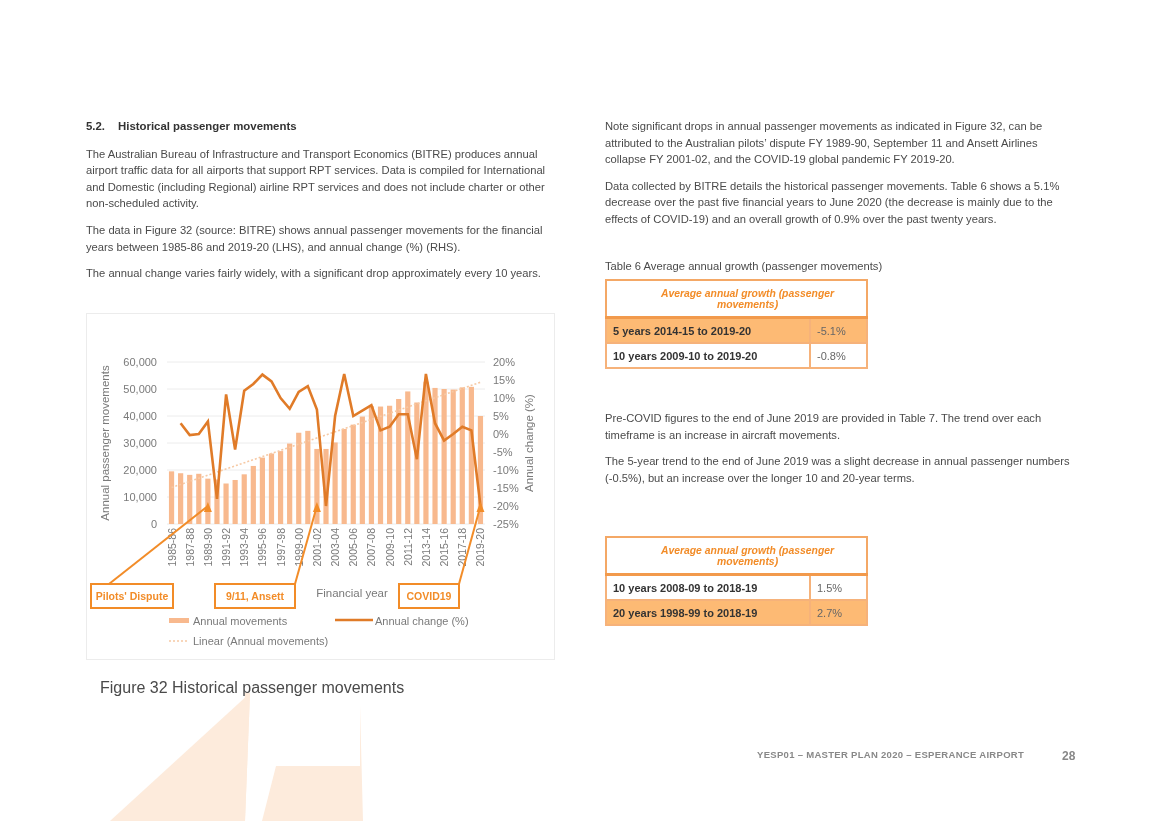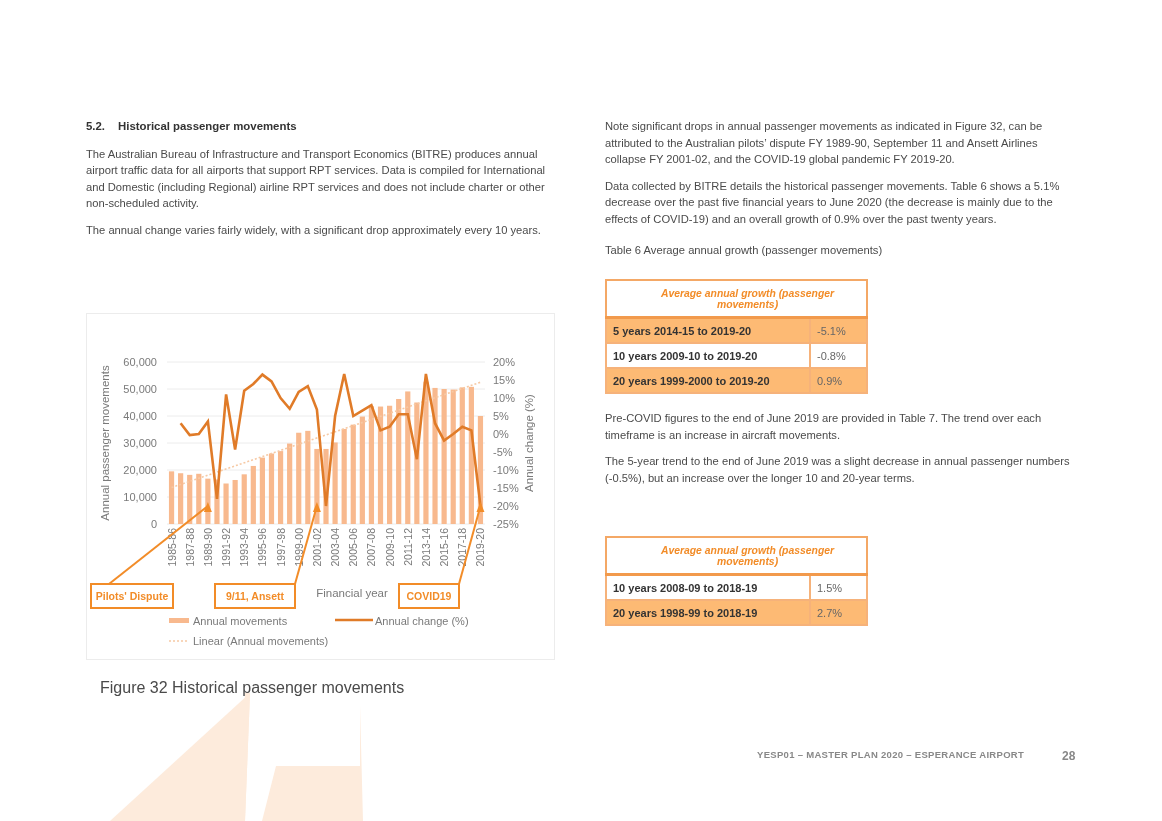--- a/index.html
+++ b/index.html
@@ -31,20 +31,21 @@
 
 <svg class="watermark" viewBox="0 0 1162 821">
   <polygon points="110,821 250,693 245,821" fill="#fdebdc"></polygon>
   <polygon points="245,821 250,693 245,693 240,821" fill="#fdebdc"></polygon>
   <polygon points="262,821 276,766 360,766 360,705 363,821" fill="#fdebdc"></polygon>
 </svg>
 
 <div class="col left">
   <h2><span class="num">5.2.</span><span>Historical passenger movements</span></h2>
   <p>The Australian Bureau of Infrastructure and Transport Economics (BITRE) produces annual airport traffic data for all airports that support RPT services. Data is compiled for International and Domestic (including Regional) airline RPT services and does not include charter or other non-scheduled activity.</p>
+  <p>The data in Figure 32 (source: BITRE) shows annual passenger movements for the financial years between 1985-86 and 2019-20 (LHS), and annual change (%) (RHS).</p>
   <p>The annual change varies fairly widely, with a significant drop approximately every 10 years.</p>
 </div>
 
 <div class="chartbox">
   <svg id="chart" width="467" height="345">
       <line x1="80" x2="398" y1="210" y2="210" stroke="#ececec" stroke-width="1"></line>
       <text x="70" y="214" text-anchor="end" font-size="11" fill="#7a7a7a">0</text>
       <line x1="80" x2="398" y1="183" y2="183" stroke="#ececec" stroke-width="1"></line>
       <text x="70" y="187" text-anchor="end" font-size="11" fill="#7a7a7a">10,000</text>
       <line x1="80" x2="398" y1="156" y2="156" stroke="#ececec" stroke-width="1"></line>
@@ -142,42 +143,38 @@
       <line x1="248" y1="306" x2="286" y2="306" stroke="#e07b28" stroke-width="2.6"></line>
       <text x="288" y="311" font-size="11" fill="#7a7a7a">Annual change (%)</text>
       <line x1="82" y1="327" x2="102" y2="327" stroke="#f6c9a4" stroke-width="1.6" stroke-dasharray="2,2"></line>
       <text x="106" y="331" font-size="11" fill="#7a7a7a">Linear (Annual movements)</text>
     </svg>
 </div>
 <div class="figcap">Figure 32 Historical passenger movements</div>
 
 <div class="col right">
   <p>Note significant drops in annual passenger movements as indicated in Figure 32, can be attributed to the Australian pilots’ dispute FY 1989-90, September 11 and Ansett Airlines collapse FY 2001-02, and the COVID-19 global pandemic FY 2019-20.</p>
-  <p style="margin-bottom:14px">Data collected by BITRE details the historical passenger movements. Table 6 shows a 5.1% decrease over the past five financial years to June 2020 (the decrease is mainly due to the effects of COVID-19) and an overall growth of 0.9% over the past twenty years.</p>
+  <p style="margin-bottom:30px">Data collected by BITRE details the historical passenger movements. Table 6 shows a 5.1% decrease over the past five financial years to June 2020 (the decrease is mainly due to the effects of COVID-19) and an overall growth of 0.9% over the past twenty years.</p>
   <p class="caption">Table 6 Average annual growth (passenger movements)</p>
 </div>
 
 <div class="t6">
   <table class="growth">
     <tbody>
         <tr>
           <th colspan="2">Average annual growth (passenger movements)</th>
         </tr>
     <tr class="shade">
           <td class="lbl">5 years 2014-15 to 2019-20</td>
           <td class="val">-5.1%</td>
         </tr>
     <tr>
           <td class="lbl">10 years 2009-10 to 2019-20</td>
           <td class="val">-0.8%</td>
         </tr>
-    <tr class="shade">
-          <td class="lbl">20 years 1999-2000 to 2019-20</td>
-          <td class="val">0.9%</td>
-        </tr>
   </tbody>
     </table>
 </div>
 
 <div class="col" style="left:605px;top:410px;width:470px;">
   <p>Pre-COVID figures to the end of June 2019 are provided in Table 7. The trend over each timeframe is an increase in aircraft movements.</p>
   <p style="margin-bottom:6px">The 5-year trend to the end of June 2019 was a slight decrease in annual passenger numbers (-0.5%), but an increase over the longer 10 and 20-year terms.</p>
 </div>
 
 <div class="t7">

